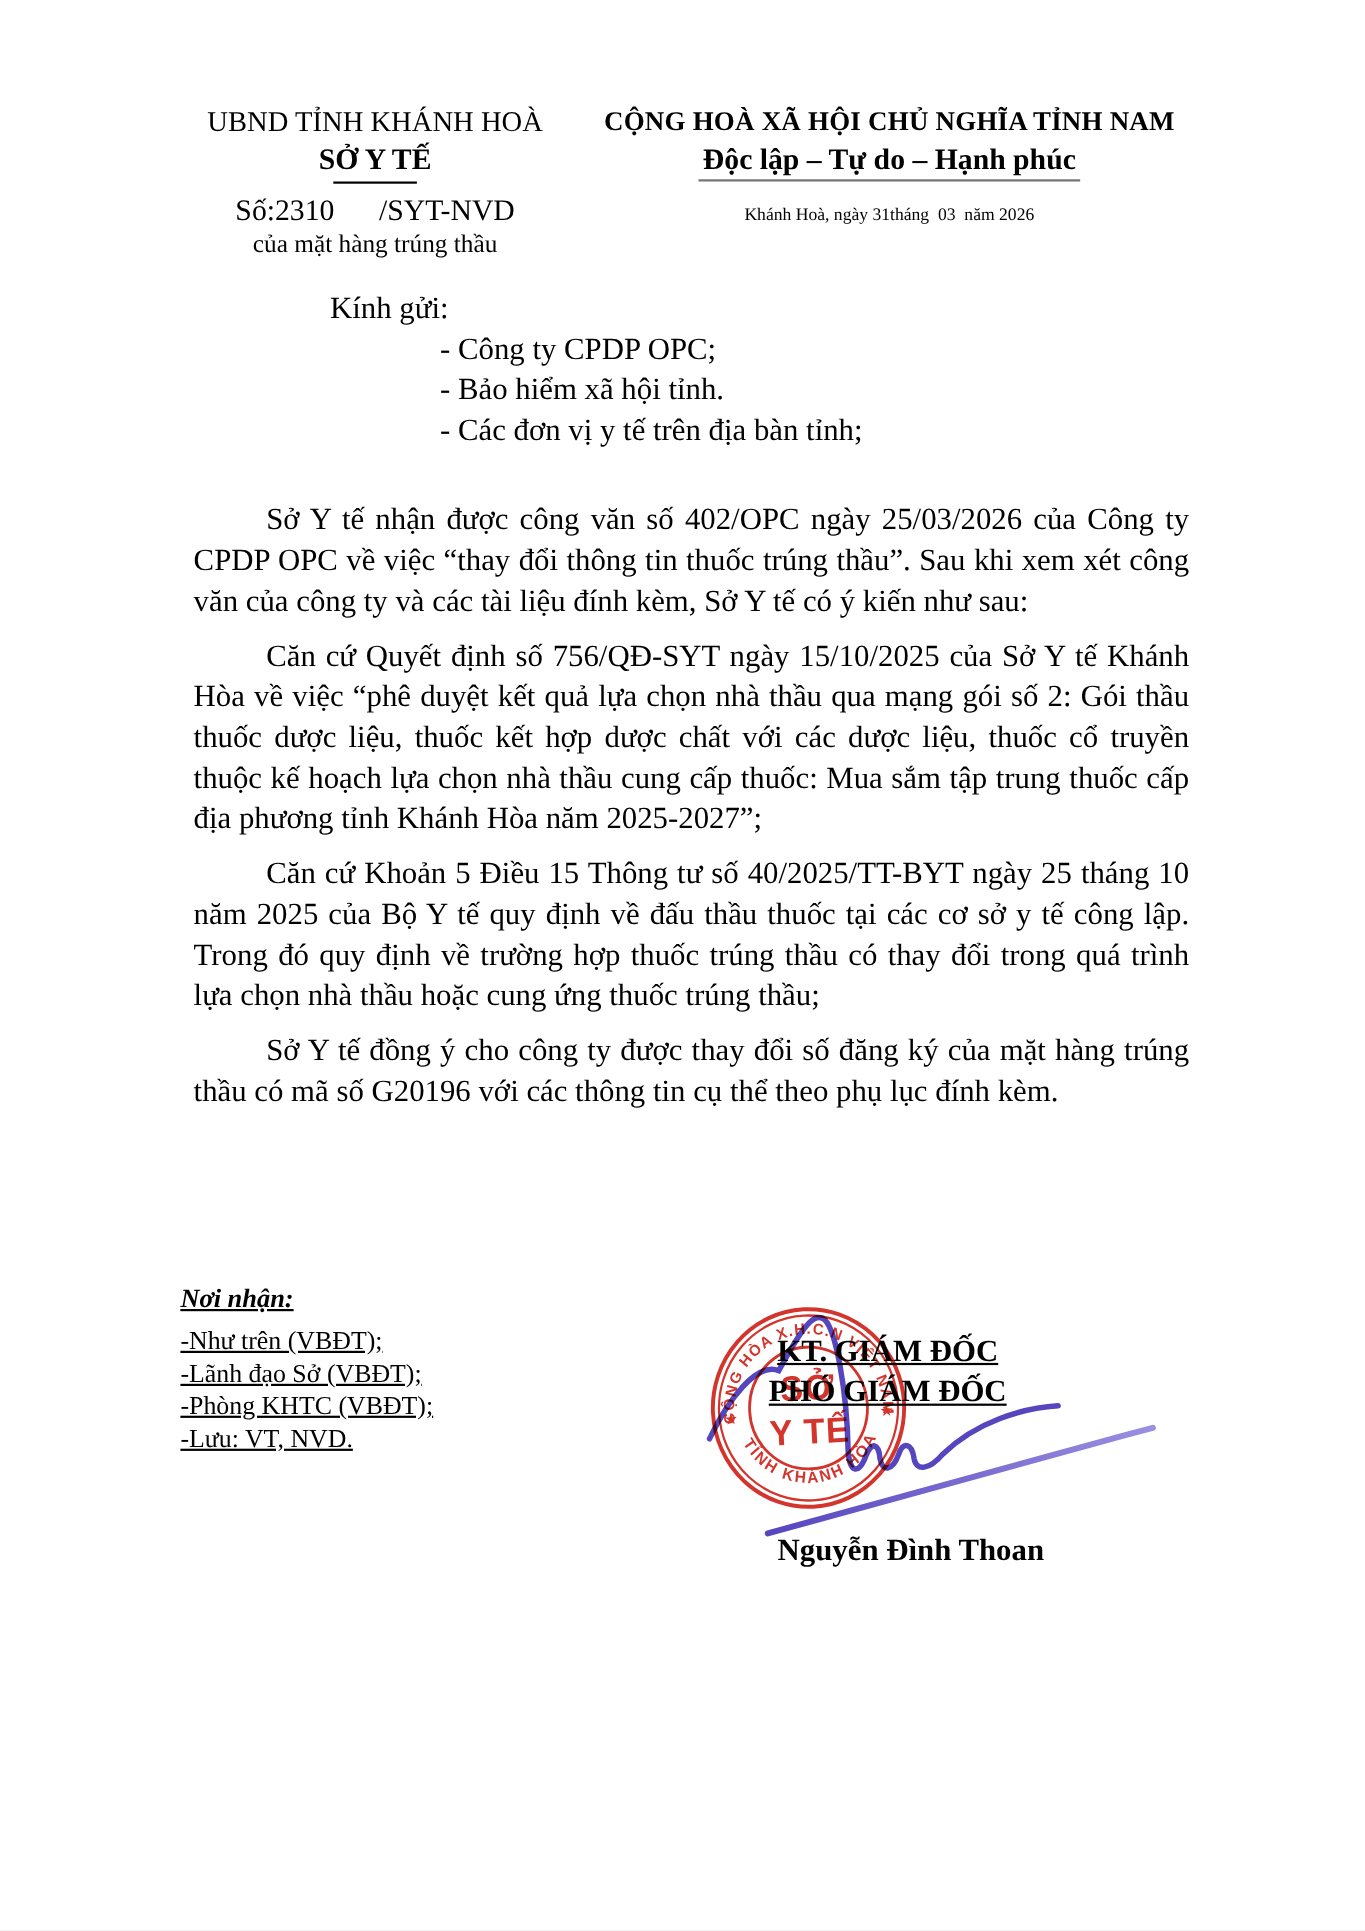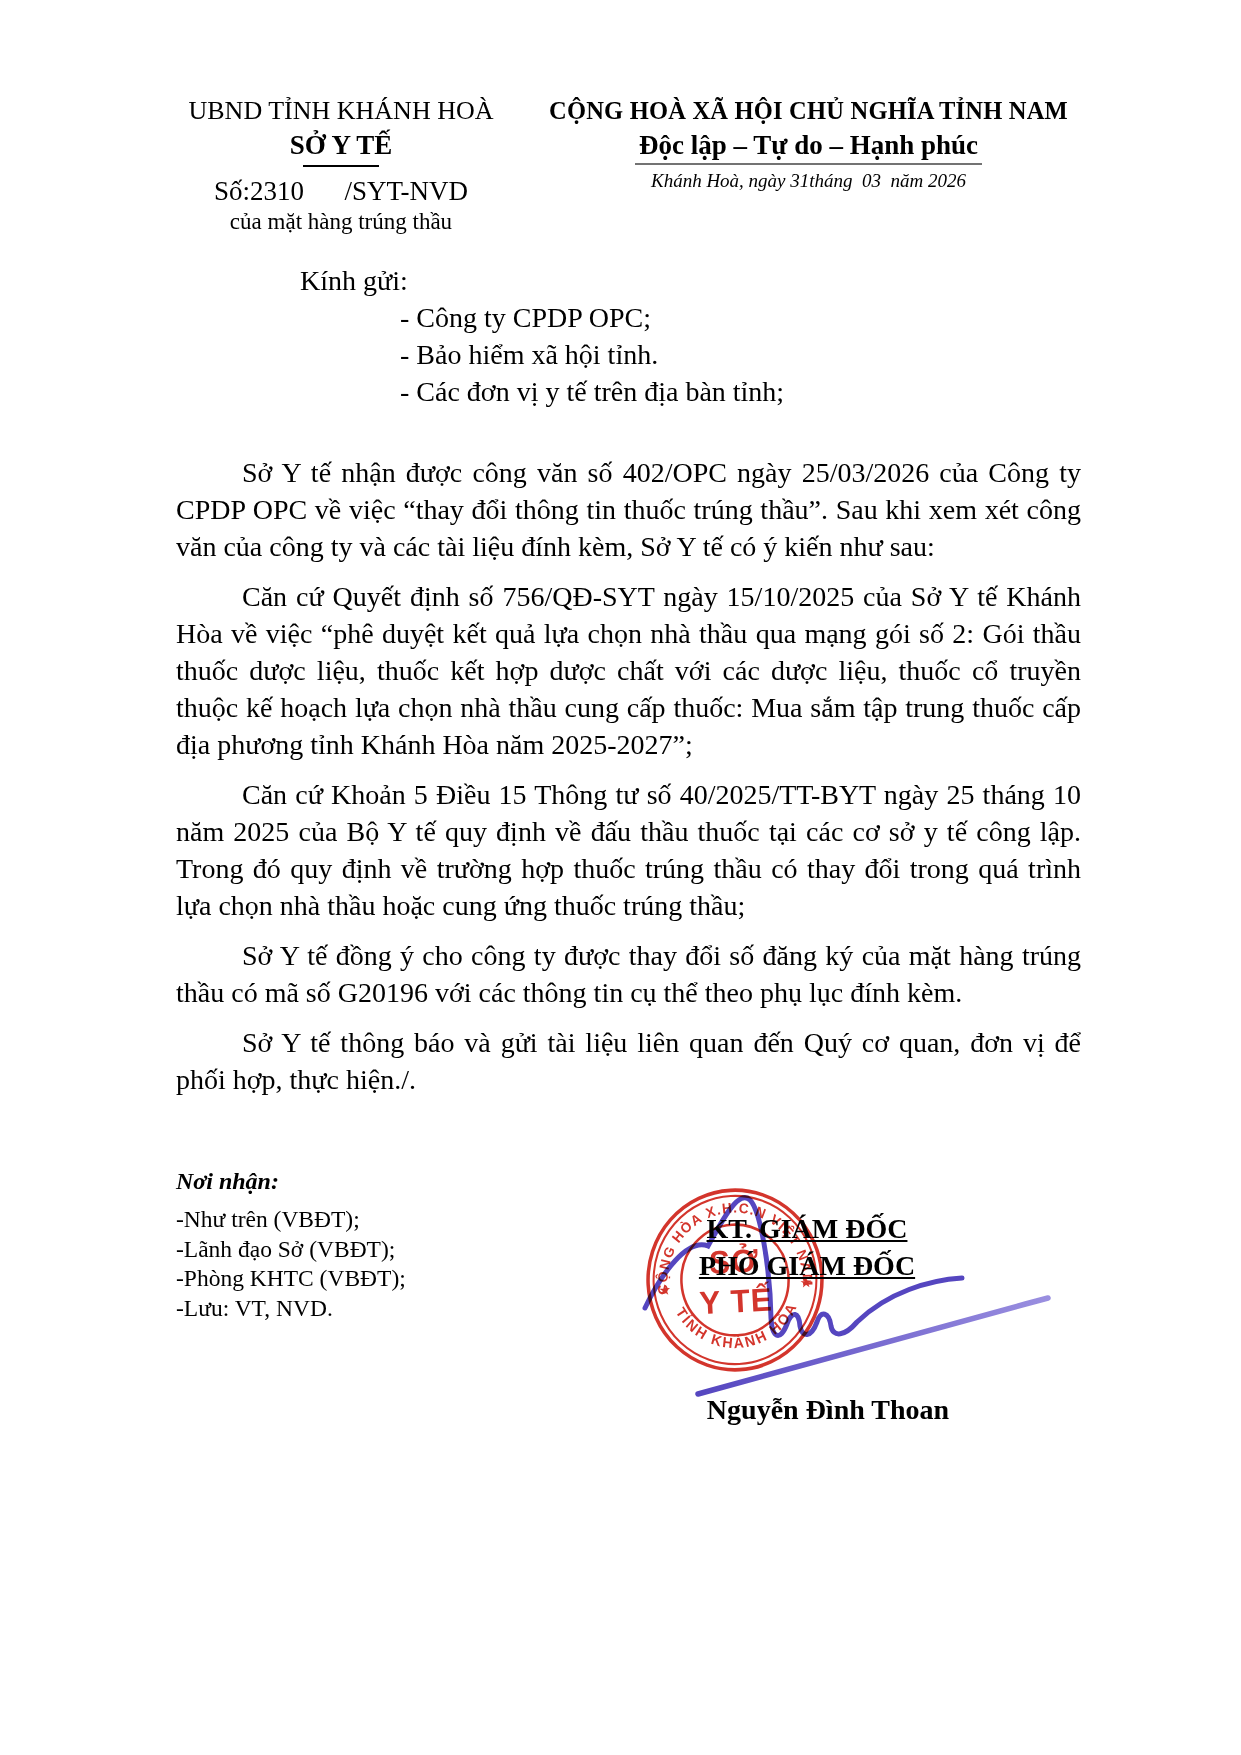--- a/index.html
+++ b/index.html
@@ -21,37 +21,37 @@
   .hdr-left  { width:362px; text-align:center; flex:none; }
   .hdr-right { width:545px; text-align:center; flex:none; }
   .org-parent { font-size:26px; line-height:32px; }
   .org-name   { font-size:27px; font-weight:bold; line-height:32px; margin-top:2px; }
   .org-rule   { width:76px; height:0; border-bottom:2px solid #000; margin:4px auto 8px auto; }
   .doc-number { font-size:27px; line-height:33px; margin-top:8px; }
   .subject    { font-size:23px; line-height:28px; }
   .motto1 { font-size:24.5px; font-weight:bold; line-height:31px; letter-spacing:0.2px; }
   .motto2 { display:inline-block; font-size:27px; font-weight:bold; line-height:32px;
             border-bottom:2px solid #737373; padding:0 4px 2px 4px; margin-top:3px; }
-  .date-line { font-size:19px; font-style:italic; line-height:32px; }
+  .date-line { font-size:16px; line-height:32px; margin-top:15px; }
 
   
   .salutation { margin-top:26px; font-size:28px; line-height:37px; }
   .salutation-label { margin-left:140px; }
   .salutation ul { list-style:none; margin:0; padding:0 0 0 240px; }
 
   
   .body-text { margin-top:44px; }
   .body-text p {
     margin:0 0 13px 16px;
     font-size:28px; line-height:37px;
     text-align:justify; text-indent:66px;
   }
 
   
-  .noi-nhan { position:absolute; left:176px; top:1168px; }
+  .noi-nhan { position:absolute; left:164px; top:1168px;text-decoration:underline; }
   .noi-nhan-label { font-size:24px; font-weight:bold; font-style:italic; margin-bottom:10px; }
   .noi-nhan ul { list-style:none; margin:0; padding:0; font-size:23.5px; line-height:29.5px; }
 
   .sign-block { position:absolute; left:557px; top:1210px; width:500px; text-align:center;text-decoration:underline; }
   .sign-title { font-size:28px; font-weight:bold; line-height:37px; }
   .signer-name { position:absolute; left:578px; top:1394px; width:500px;
                  text-align:center; font-size:28px; font-weight:bold; }
 
   .stamp-svg { position:absolute; left:644px; top:1186px; width:182px; height:188px;
                mix-blend-mode:multiply; }
@@ -86,21 +86,20 @@
       <li>- Bảo hiểm xã hội tỉnh.</li>
       <li>- Các đơn vị y tế trên địa bàn tỉnh;</li>
     </ul>
   </div>
 
   <div class="body-text">
     <p>Sở Y tế nhận được công văn số 402/OPC ngày 25/03/2026 của Công ty CPDP OPC về việc “thay đổi thông tin thuốc trúng thầu”. Sau khi xem xét công văn của công ty và các tài liệu đính kèm, Sở Y tế có ý kiến như sau:</p>
     <p>Căn cứ Quyết định số 756/QĐ-SYT ngày 15/10/2025 của Sở Y tế Khánh Hòa về việc “phê duyệt kết quả lựa chọn nhà thầu qua mạng gói số 2: Gói thầu thuốc dược liệu, thuốc kết hợp dược chất với các dược liệu, thuốc cổ truyền thuộc kế hoạch lựa chọn nhà thầu cung cấp thuốc: Mua sắm tập trung thuốc cấp địa phương tỉnh Khánh Hòa năm 2025-2027”;</p>
     <p>Căn cứ Khoản 5 Điều 15 Thông tư số 40/2025/TT-BYT ngày 25 tháng 10 năm 2025 của Bộ Y tế quy định về đấu thầu thuốc tại các cơ sở y tế công lập. Trong đó quy định về trường hợp thuốc trúng thầu có thay đổi trong quá trình lựa chọn nhà thầu hoặc cung ứng thuốc trúng thầu;</p>
     <p>Sở Y tế đồng ý cho công ty được thay đổi số đăng ký của mặt hàng trúng thầu có mã số G20196 với các thông tin cụ thể theo phụ lục đính kèm.</p>
-    <p>Sở Y tế thông báo và gửi tài liệu liên quan đến Quý cơ quan, đơn vị để phối hợp, thực hiện./.</p>
   </div>
 
   <div class="noi-nhan">
     <div class="noi-nhan-label">Nơi nhận:</div>
     <ul>
       <li>-Như trên (VBĐT);</li>
       <li>-Lãnh đạo Sở (VBĐT);</li>
       <li>-Phòng KHTC (VBĐT);</li>
       <li>-Lưu: VT, NVD.</li>
     </ul>

